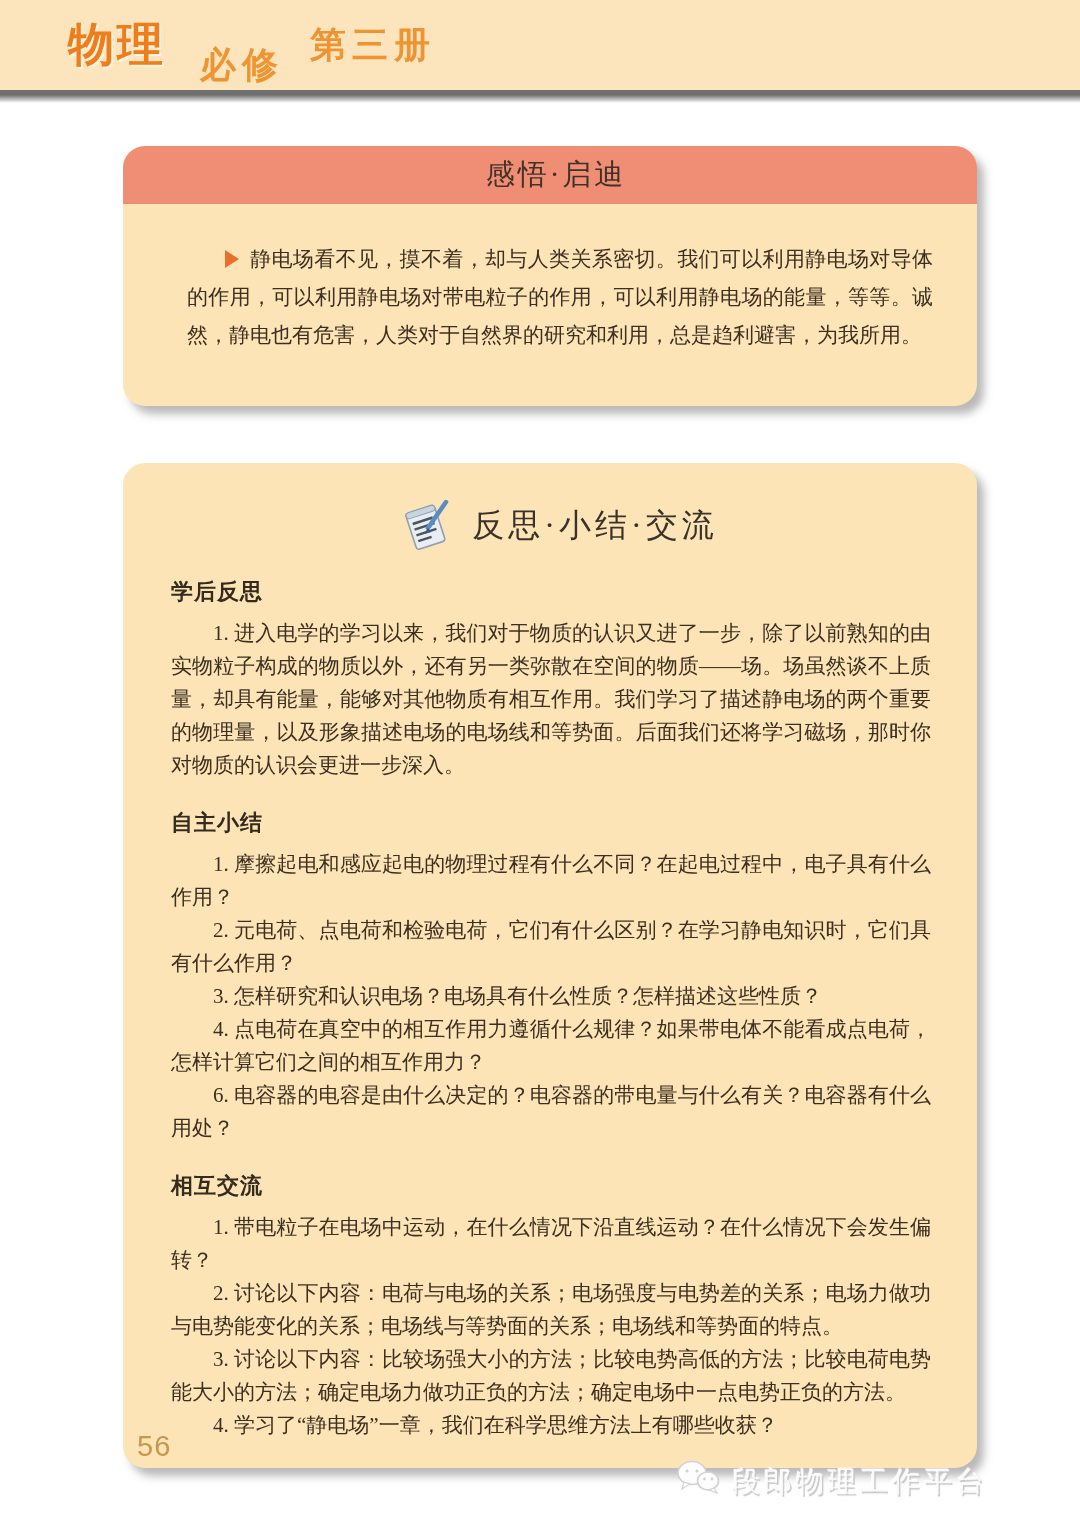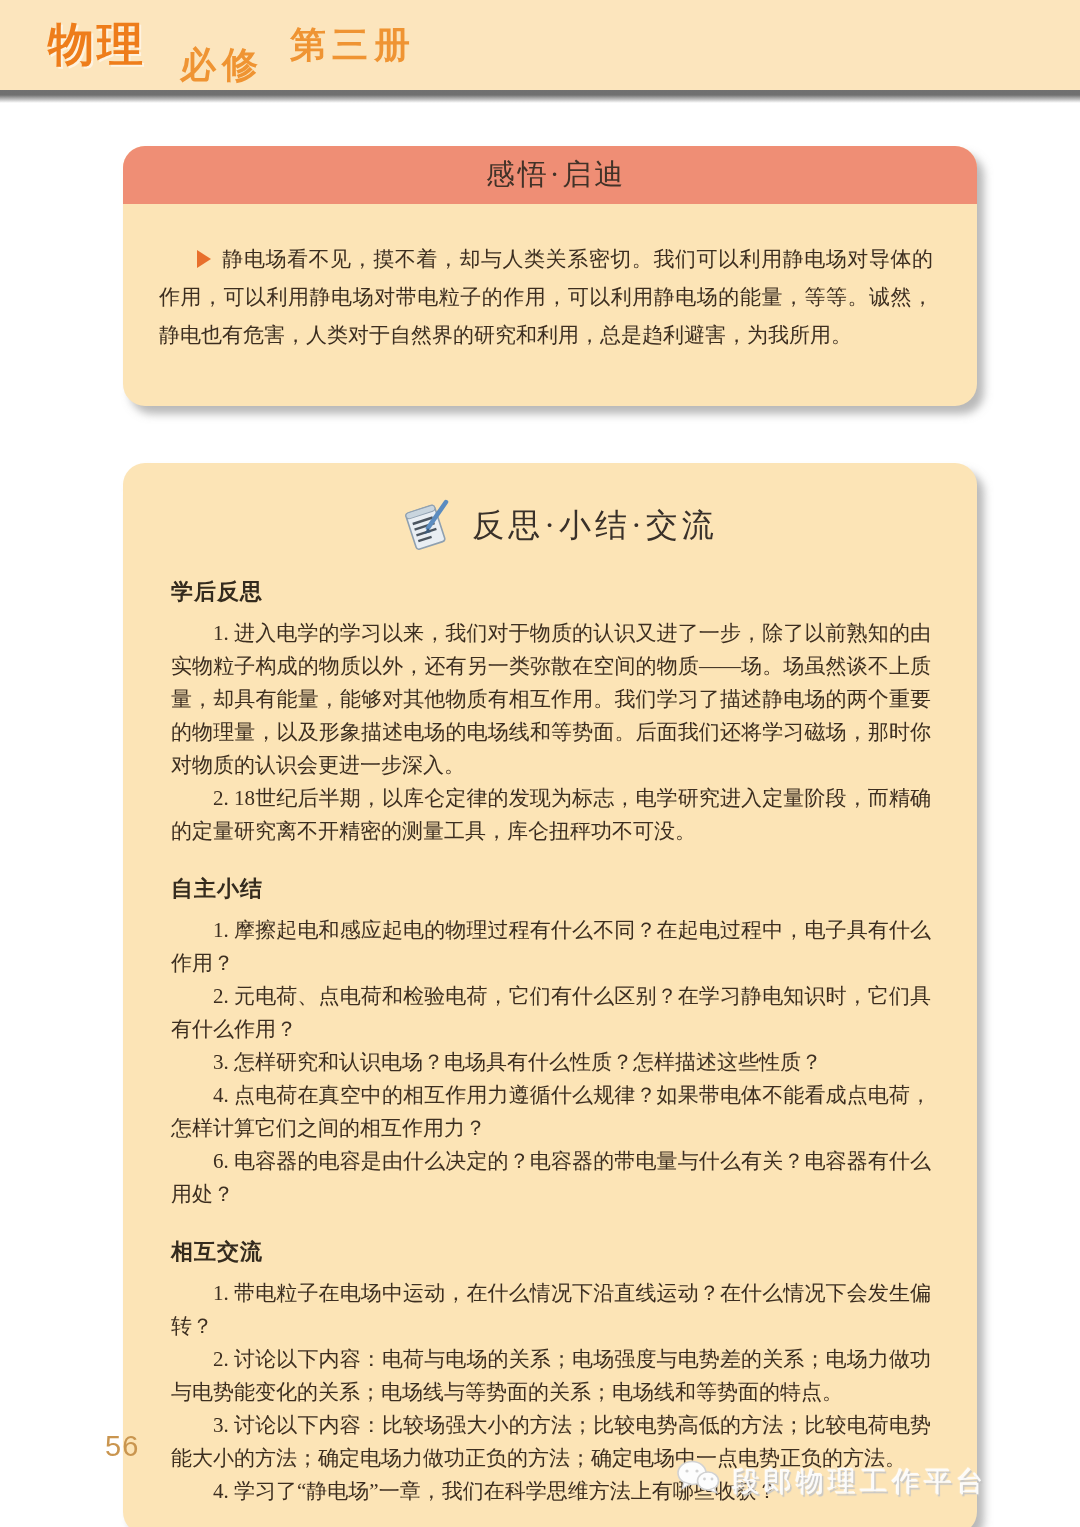--- a/index.html
+++ b/index.html
@@ -6,21 +6,21 @@
   html,body { background:#ffffff; }
   .page {
     position:relative; width:1080px; height:1527px; margin:0 auto;
     background:#ffffff; overflow:hidden;
     font-family:"Liberation Serif","DejaVu Serif",serif;
   }
 
   
   .band {
     position:relative; height:90px; background:#fce5bd;
-    display:flex; align-items:center; padding-left:48px;
+    display:flex; align-items:center; padding-left:68px;
   }
   .band::after {
     content:""; position:absolute; left:0; top:100%; width:100%; height:13px;
     background:linear-gradient(#575757 38%, rgba(90,90,90,0));
     opacity:.85;
   }
   .band-subject {
     font-family:"Liberation Sans","DejaVu Sans",sans-serif;
     font-size:46px; font-weight:bold; color:#ee7d1b; letter-spacing:3px;
     text-shadow:2px 2px 0 rgba(255,255,255,.55);
@@ -36,21 +36,21 @@
     width:854px; margin-left:123px; background:#fce4b6; border-radius:22px;
     box-shadow:7px 8px 9px rgba(115,115,115,.5);
   }
   .card-ganwu { margin-top:56px; }
   .card-ganwu-header {
     height:58px; background:#ef8e75; border-radius:22px 22px 0 0;
     display:flex; align-items:center; justify-content:center;padding-left:12px;
   }
   .card-ganwu-title { font-size:29px; color:#413228; letter-spacing:3px; }
   .card-ganwu-body {
-    padding:36px 44px 52px 36px; font-size:21px; line-height:38px;
+    padding:36px 44px 52px 64px; font-size:21px; line-height:38px;
     color:#3c2e20; text-align:justify;
   }
   .lead-para { text-indent:1.8em; }
   .tri-bullet {
     display:inline-block; width:0; height:0; vertical-align:-2px;
     border-left:14px solid #e86f2c;
     border-top:9px solid transparent; border-bottom:9px solid transparent;
     margin-right:11px;
   }
 
@@ -67,21 +67,21 @@
     margin:26px 0 10px 0; letter-spacing:1px;
   }
   .sec-heading.first { margin-top:22px; }
   .item {
     font-size:21px; line-height:33px; color:#3c2e20;
     text-align:justify; text-indent:2em;
   }
 
   
   .page-number {
-    position:absolute; left:105px; top:1430px;
+    position:absolute; left:137px; top:1430px;
     font-family:"Liberation Sans","DejaVu Sans",sans-serif;
     font-size:29px; color:#c9954f; letter-spacing:1px;
   }
   .watermark {
     position:absolute; right:92px; top:1460px;
     display:flex; align-items:flex-end; gap:12px;
     font-family:"Liberation Sans","DejaVu Sans",sans-serif;
     font-size:28px; letter-spacing:4px;
     color:#fbfbfb;
     text-shadow:1.5px 2px 1px #c6c6c6, -1px -1px 1px #ffffff;
@@ -124,21 +124,20 @@
           <polygon points="26,32 22,38 29,36" fill="#3c5a7a"></polygon>
         </svg>
       </span>
       <span class="fansi-title">反思·小结·交流</span>
     </div>
 
     <div class="fansi-content">
 
       <div class="sec-heading first">学后反思</div>
       <p class="item">1. 进入电学的学习以来，我们对于物质的认识又进了一步，除了以前熟知的由实物粒子构成的物质以外，还有另一类弥散在空间的物质——场。场虽然谈不上质量，却具有能量，能够对其他物质有相互作用。我们学习了描述静电场的两个重要的物理量，以及形象描述电场的电场线和等势面。后面我们还将学习磁场，那时你对物质的认识会更进一步深入。</p>
-      <p class="item">2. 18世纪后半期，以库仑定律的发现为标志，电学研究进入定量阶段，而精确的定量研究离不开精密的测量工具，库仑扭秤功不可没。</p>
 
       <div class="sec-heading">自主小结</div>
       <p class="item">1. 摩擦起电和感应起电的物理过程有什么不同？在起电过程中，电子具有什么作用？</p>
       <p class="item">2. 元电荷、点电荷和检验电荷，它们有什么区别？在学习静电知识时，它们具有什么作用？</p>
       <p class="item">3. 怎样研究和认识电场？电场具有什么性质？怎样描述这些性质？</p>
       <p class="item">4. 点电荷在真空中的相互作用力遵循什么规律？如果带电体不能看成点电荷，怎样计算它们之间的相互作用力？</p>
       <p class="item">6. 电容器的电容是由什么决定的？电容器的带电量与什么有关？电容器有什么用处？</p>
 
       <div class="sec-heading">相互交流</div>
       <p class="item">1. 带电粒子在电场中运动，在什么情况下沿直线运动？在什么情况下会发生偏转？</p>

